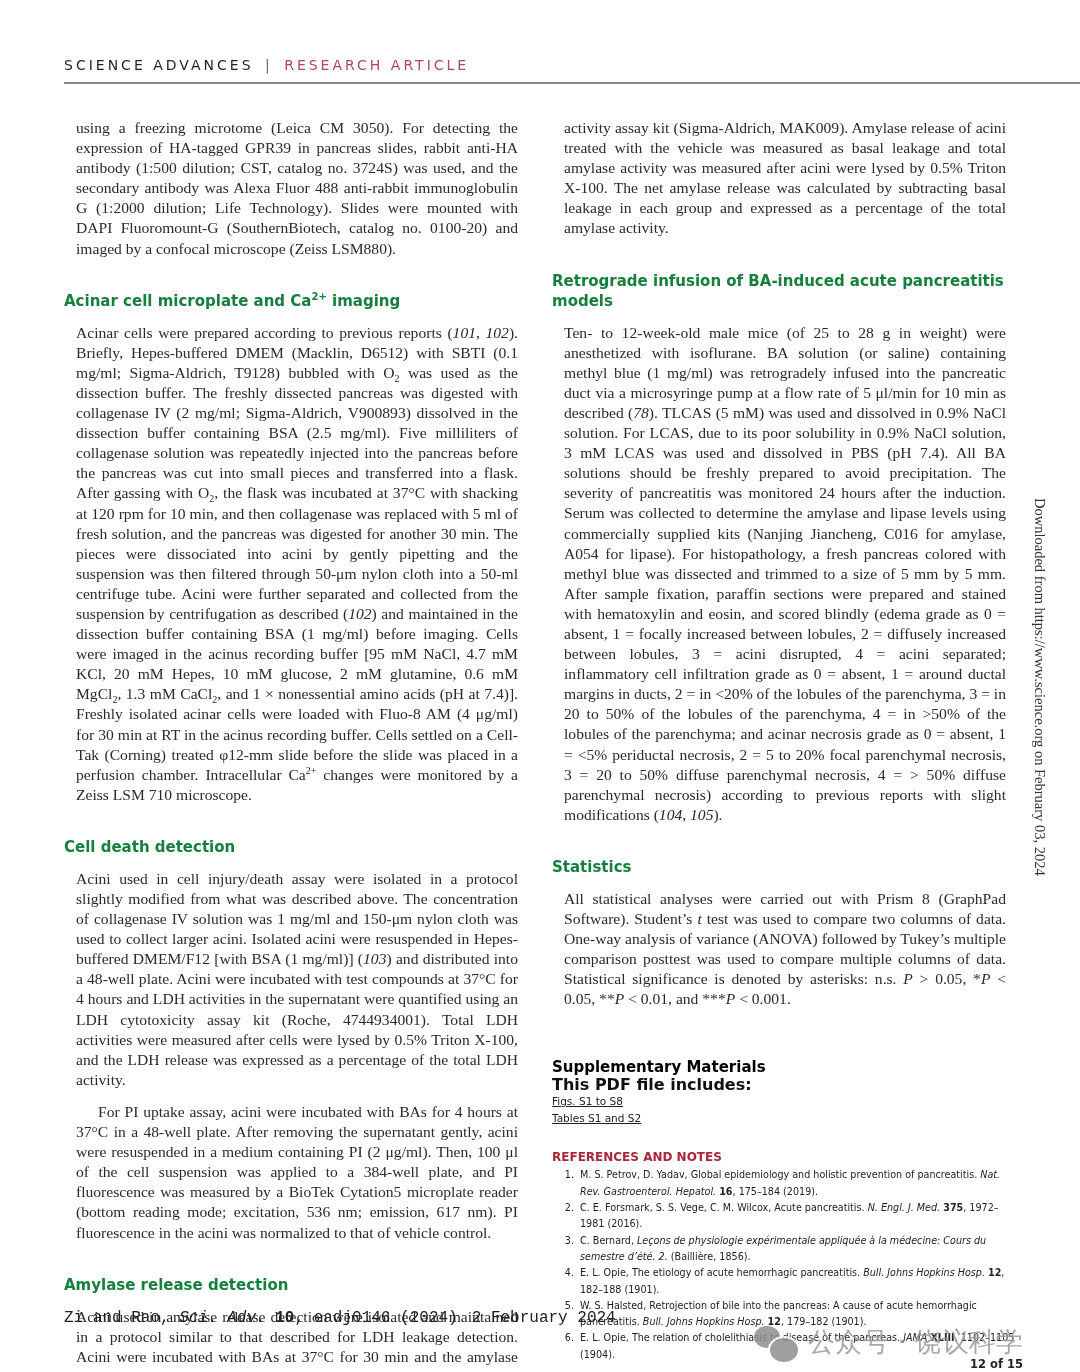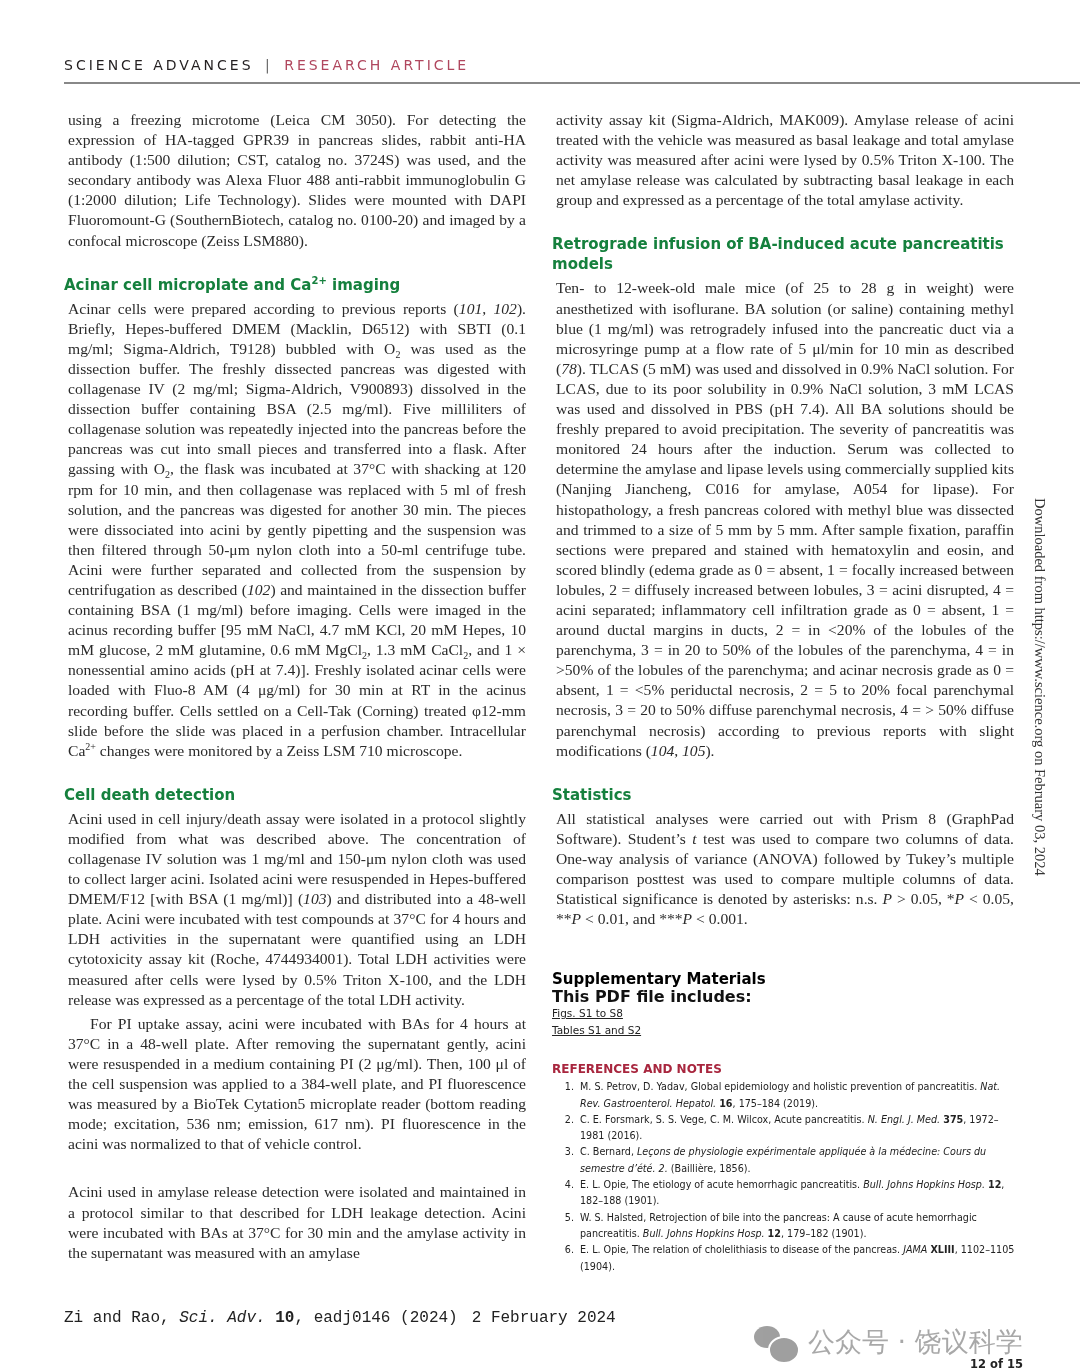--- a/index.html
+++ b/index.html
@@ -7,21 +7,21 @@
   .header { position: absolute; left: 64px; top: 52px; width: 1016px; height: 30px; }
   .header-title { font-family: "DejaVu Sans", sans-serif; font-size: 14px; letter-spacing: 3px; white-space: nowrap; line-height: 26px; }
   .brand { color: #231f20; }
   .sep { color: #666; padding: 0 4px; }
   .section-label { color: #b0475e; }
   .header-rule { position: absolute; left: 64px; top: 82px; width: 1016px; height: 2px; background: #888; }
 
   .col { position: absolute; top: 106px; width: 466px; font-family: "Liberation Serif", serif; font-size: 15.6px; line-height: 20.1px; text-align: justify; color: #2a2a2a; }
   .col-left { left: 64px; }
   .col-right { left: 552px; }
-  .col p { margin: 4px; }
+  .col p { margin: 12px; }
   .col p.indent { text-indent: 22px; }
   .sec-head { font-family: "DejaVu Sans", sans-serif; font-weight: bold; font-size: 15px; line-height: 20px; color: #15803d; margin: 0; text-align: left; }
   .gap { height: 20px; }
   sup, sub { font-size: 10px; line-height: 0; }
   i { font-style: italic; }
 
   .supp-head { font-family: "DejaVu Sans", sans-serif; font-weight: bold; font-size: 15px; color: #000000; line-height: 20px; margin: 0; }
   .supp-sub { font-family: "DejaVu Sans", sans-serif; font-weight: bold; font-size: 16px; color: #111; line-height: 16px; }
   .supp-item { font-family: "DejaVu Sans", sans-serif; font-size: 10.5px; color: #222; line-height: 17px; text-decoration: underline; }
   .refs-head { font-family: "DejaVu Sans", sans-serif; font-weight: bold; font-size: 12px; color: #a8263e; line-height: 20px; margin: 0; }
@@ -58,20 +58,21 @@
 
   <h3 class="sec-head"><span>Acinar cell microplate and Ca</span><sup>2+</sup><span> imaging</span></h3>
   <p><span>Acinar cells were prepared according to previous reports (</span><i>101</i><span>, </span><i>102</i><span>). Briefly, Hepes-buffered DMEM (Macklin, D6512) with SBTI (0.1 mg/ml; Sigma-Aldrich, T9128) bubbled with O</span><sub>2</sub><span> was used as the dissection buffer. The freshly dissected pancreas was digested with collagenase IV (2 mg/ml; Sigma-Aldrich, V900893) dissolved in the dissection buffer containing BSA (2.5 mg/ml). Five milliliters of collagenase solution was repeatedly injected into the pancreas before the pancreas was cut into small pieces and transferred into a flask. After gassing with O</span><sub>2</sub><span>, the flask was incubated at 37°C with shacking at 120 rpm for 10 min, and then collagenase was replaced with 5 ml of fresh solution, and the pancreas was digested for another 30 min. The pieces were dissociated into acini by gently pipetting and the suspension was then filtered through 50-μm nylon cloth into a 50-ml centrifuge tube. Acini were further separated and collected from the suspension by centrifugation as described (</span><i>102</i><span>) and maintained in the dissection buffer containing BSA (1 mg/ml) before imaging. Cells were imaged in the acinus recording buffer [95 mM NaCl, 4.7 mM KCl, 20 mM Hepes, 10 mM glucose, 2 mM glutamine, 0.6 mM MgCl</span><sub>2</sub><span>, 1.3 mM CaCl</span><sub>2</sub><span>, and 1 × nonessential amino acids (pH at 7.4)]. Freshly isolated acinar cells were loaded with Fluo-8 AM (4 μg/ml) for 30 min at RT in the acinus recording buffer. Cells settled on a Cell-Tak (Corning) treated φ12-mm slide before the slide was placed in a perfusion chamber. Intracellular Ca</span><sup>2+</sup><span> changes were monitored by a Zeiss LSM 710 microscope.</span></p>
   <div class="gap"></div>
 
   <h3 class="sec-head">Cell death detection</h3>
   <p><span>Acini used in cell injury/death assay were isolated in a protocol slightly modified from what was described above. The concentration of collagenase IV solution was 1 mg/ml and 150-μm nylon cloth was used to collect larger acini. Isolated acini were resuspended in Hepes-buffered DMEM/F12 [with BSA (1 mg/ml)] (</span><i>103</i><span>) and distributed into a 48-well plate. Acini were incubated with test compounds at 37°C for 4 hours and LDH activities in the supernatant were quantified using an LDH cytotoxicity assay kit (Roche, 4744934001). Total LDH activities were measured after cells were lysed by 0.5% Triton X-100, and the LDH release was expressed as a percentage of the total LDH activity.</span></p>
   <p class="indent">For PI uptake assay, acini were incubated with BAs for 4 hours at 37°C in a 48-well plate. After removing the supernatant gently, acini were resuspended in a medium containing PI (2 μg/ml). Then, 100 μl of the cell suspension was applied to a 384-well plate, and PI fluorescence was measured by a BioTek Cytation5 microplate reader (bottom reading mode; excitation, 536 nm; emission, 617 nm). PI fluorescence in the acini was normalized to that of vehicle control.</p>
   <div class="gap"></div>
 
+  <h3 class="sec-head">Amylase release detection</h3>
   <p>Acini used in amylase release detection were isolated and maintained in a protocol similar to that described for LDH leakage detection. Acini were incubated with BAs at 37°C for 30 min and the amylase activity in the supernatant was measured with an amylase</p>
 </div>
 
 <div class="col col-right">
   <p>activity assay kit (Sigma-Aldrich, MAK009). Amylase release of acini treated with the vehicle was measured as basal leakage and total amylase activity was measured after acini were lysed by 0.5% Triton X-100. The net amylase release was calculated by subtracting basal leakage in each group and expressed as a percentage of the total amylase activity.</p>
   <div class="gap"></div>
 
   <h3 class="sec-head">Retrograde infusion of BA-induced acute pancreatitis models</h3>
   <p><span>Ten- to 12-week-old male mice (of 25 to 28 g in weight) were anesthetized with isoflurane. BA solution (or saline) containing methyl blue (1 mg/ml) was retrogradely infused into the pancreatic duct via a microsyringe pump at a flow rate of 5 μl/min for 10 min as described (</span><i>78</i><span>). TLCAS (5 mM) was used and dissolved in 0.9% NaCl solution. For LCAS, due to its poor solubility in 0.9% NaCl solution, 3 mM LCAS was used and dissolved in PBS (pH 7.4). All BA solutions should be freshly prepared to avoid precipitation. The severity of pancreatitis was monitored 24 hours after the induction. Serum was collected to determine the amylase and lipase levels using commercially supplied kits (Nanjing Jiancheng, C016 for amylase, A054 for lipase). For histopathology, a fresh pancreas colored with methyl blue was dissected and trimmed to a size of 5 mm by 5 mm. After sample fixation, paraffin sections were prepared and stained with hematoxylin and eosin, and scored blindly (edema grade as 0 = absent, 1 = focally increased between lobules, 2 = diffusely increased between lobules, 3 = acini disrupted, 4 = acini separated; inflammatory cell infiltration grade as 0 = absent, 1 = around ductal margins in ducts, 2 = in &lt;20% of the lobules of the parenchyma, 3 = in 20 to 50% of the lobules of the parenchyma, 4 = in &gt;50% of the lobules of the parenchyma; and acinar necrosis grade as 0 = absent, 1 = &lt;5% periductal necrosis, 2 = 5 to 20% focal parenchymal necrosis, 3 = 20 to 50% diffuse parenchymal necrosis, 4 = &gt; 50% diffuse parenchymal necrosis) according to previous reports with slight modifications (</span><i>104</i><span>, </span><i>105</i><span>).</span></p>
   <div class="gap"></div>

